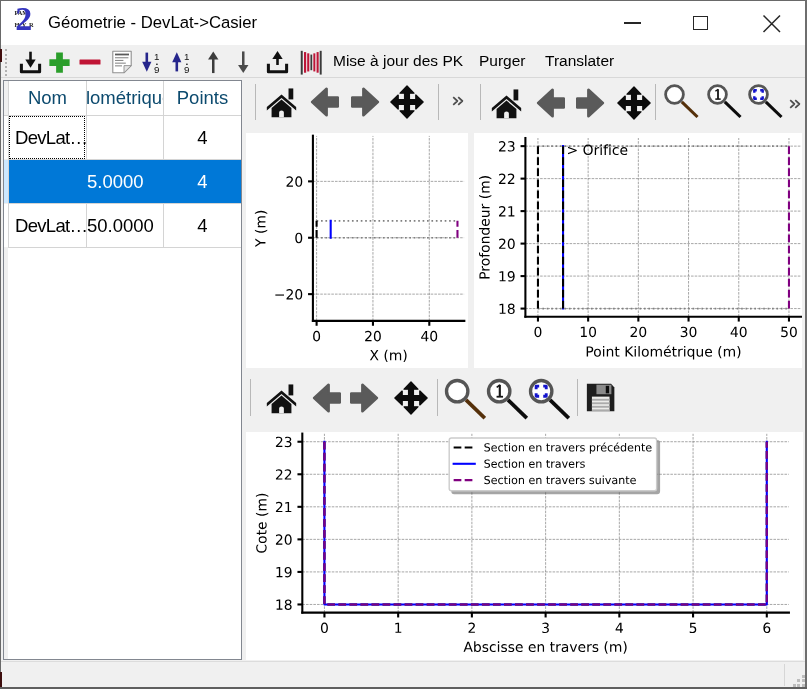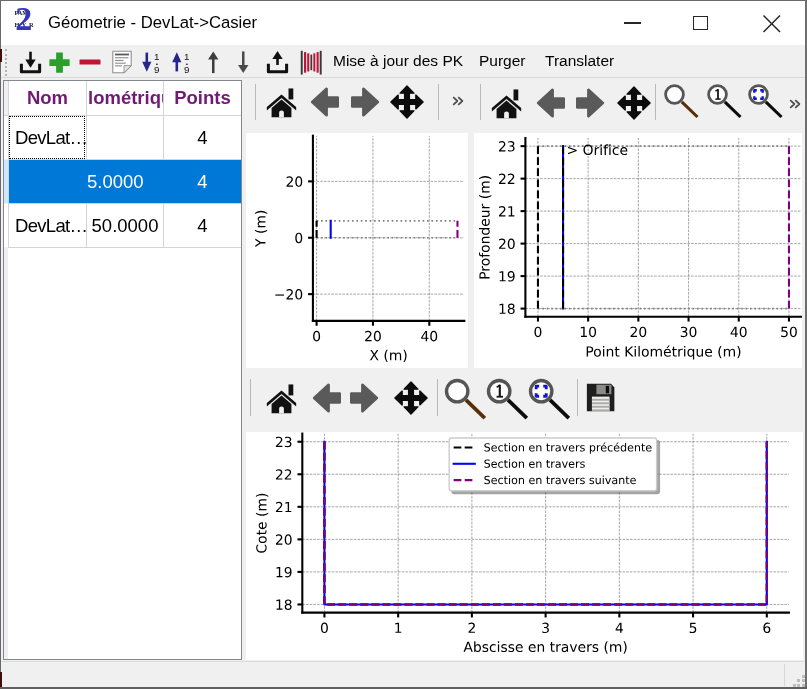--- a/index.html
+++ b/index.html
@@ -1,19 +1,19 @@
 <!DOCTYPE html>
 <html><head><meta charset="utf-8"><style>
 *{margin:0;padding:0;box-sizing:border-box}
 svg text{-webkit-font-smoothing:antialiased}
 html,body{width:807px;height:689px;overflow:hidden}
 body{position:relative;font-family:"Liberation Sans",sans-serif;background:#f0f0f0}
 .abs{position:absolute}
 .cell{position:absolute;font-size:18.5px;color:#000;line-height:44px;white-space:nowrap}
-.hdr{position:absolute;height:34px;font-size:18.5px;font-weight:bold;color:#701a75;line-height:34px;text-align:center;white-space:nowrap;overflow:hidden}
+.hdr{position:absolute;height:34px;font-size:18.5px;font-weight:normal;color:#0c4a6e;line-height:34px;text-align:center;white-space:nowrap;overflow:hidden}
 
 </style></head><body>
 <div class="abs" style="left:1px;top:1px;width:805px;height:44px;background:#fff"></div>
 <div class="abs" style="left:13px;top:9px;width:26px;height:26px;font-family:'Liberation Serif',serif">
 <div class="abs" style="left:1.5px;top:1px;font-size:6.4px;font-weight:bold;color:#1a1a1a;line-height:6.4px;letter-spacing:-0.1px">PAM</div>
 <div class="abs" style="left:1.5px;top:13px;font-size:6.4px;font-weight:bold;color:#1a1a1a;line-height:6.4px;letter-spacing:2.4px">HYR</div>
 <div class="abs" style="left:2.2px;top:-6.6px;font-size:34px;font-weight:bold;color:#3434be;line-height:34px">2</div>
 </div>
 <div class="abs" style="left:48px;top:1px;height:28px;line-height:44px;font-size:16.7px;color:#000">Géometrie - DevLat-&gt;Casier</div>
 <div class="abs" style="left:624px;top:22px;width:17px;height:2px;background:#262626"></div>
@@ -100,21 +100,21 @@
       <div class="abs" style="left:-17.5px;top:0;line-height:34px">Kilométrique</div>
     </div>
 <div class="hdr" style="left:160px;top:0;width:77px">Points</div>
 <div class="cell" style="left:11px;top:35px;width:73px;overflow:hidden;letter-spacing:-0.7px">DevLat…</div>
 <div class="cell" style="left:160px;top:35px;width:77px;text-align:center">4</div>
 <div class="abs" style="left:5px;top:35px;width:76px;height:43px;border:1px dotted #000"></div>
 <div class="abs" style="left:5px;top:79px;width:232px;height:43px;background:#0078d7"></div>
 <div class="cell" style="left:83px;top:79px;width:76px;text-align:left;color:#fff">5.0000</div>
 <div class="cell" style="left:160px;top:79px;width:77px;text-align:center;color:#fff">4</div>
 <div class="cell" style="left:11px;top:123px;width:73px;overflow:hidden;letter-spacing:-0.7px">DevLat…</div>
-<div class="cell" style="left:83px;top:123px;width:76px;text-align:center">50.0000</div>
+<div class="cell" style="left:83px;top:123px;width:76px;text-align:left">50.0000</div>
 <div class="cell" style="left:160px;top:123px;width:77px;text-align:center">4</div>
 </div>
 <div class="abs" style="left:255px;top:84px;width:1px;height:36px;background:#b8b8b8"></div>
 <svg class="abs" style="left:266.0px;top:86.5px" width="31" height="31" viewBox="0 0 30 30">
 <rect x="21.8" y="1.4" width="4.6" height="10.6" fill="#111"></rect>
 <path d="M5.4 29.3 V20.4 L15 12.2 L24.6 20.4 V29.3 Z" fill="#111"></path>
 <path d="M0.8 19.4 L15 7.2 L29.2 19.4 V22.8 L15 10.6 L0.8 22.8 Z" fill="#111"></path>
 <path d="M12.7 29.3 v-4.6 q0 -1.9 2.3 -1.9 q2.3 0 2.3 1.9 v4.6 Z" fill="#f0f0f0"></path>
 </svg>
 <svg class="abs" style="left:309.0px;top:87.0px" width="30" height="30" viewBox="0 0 30 30">

